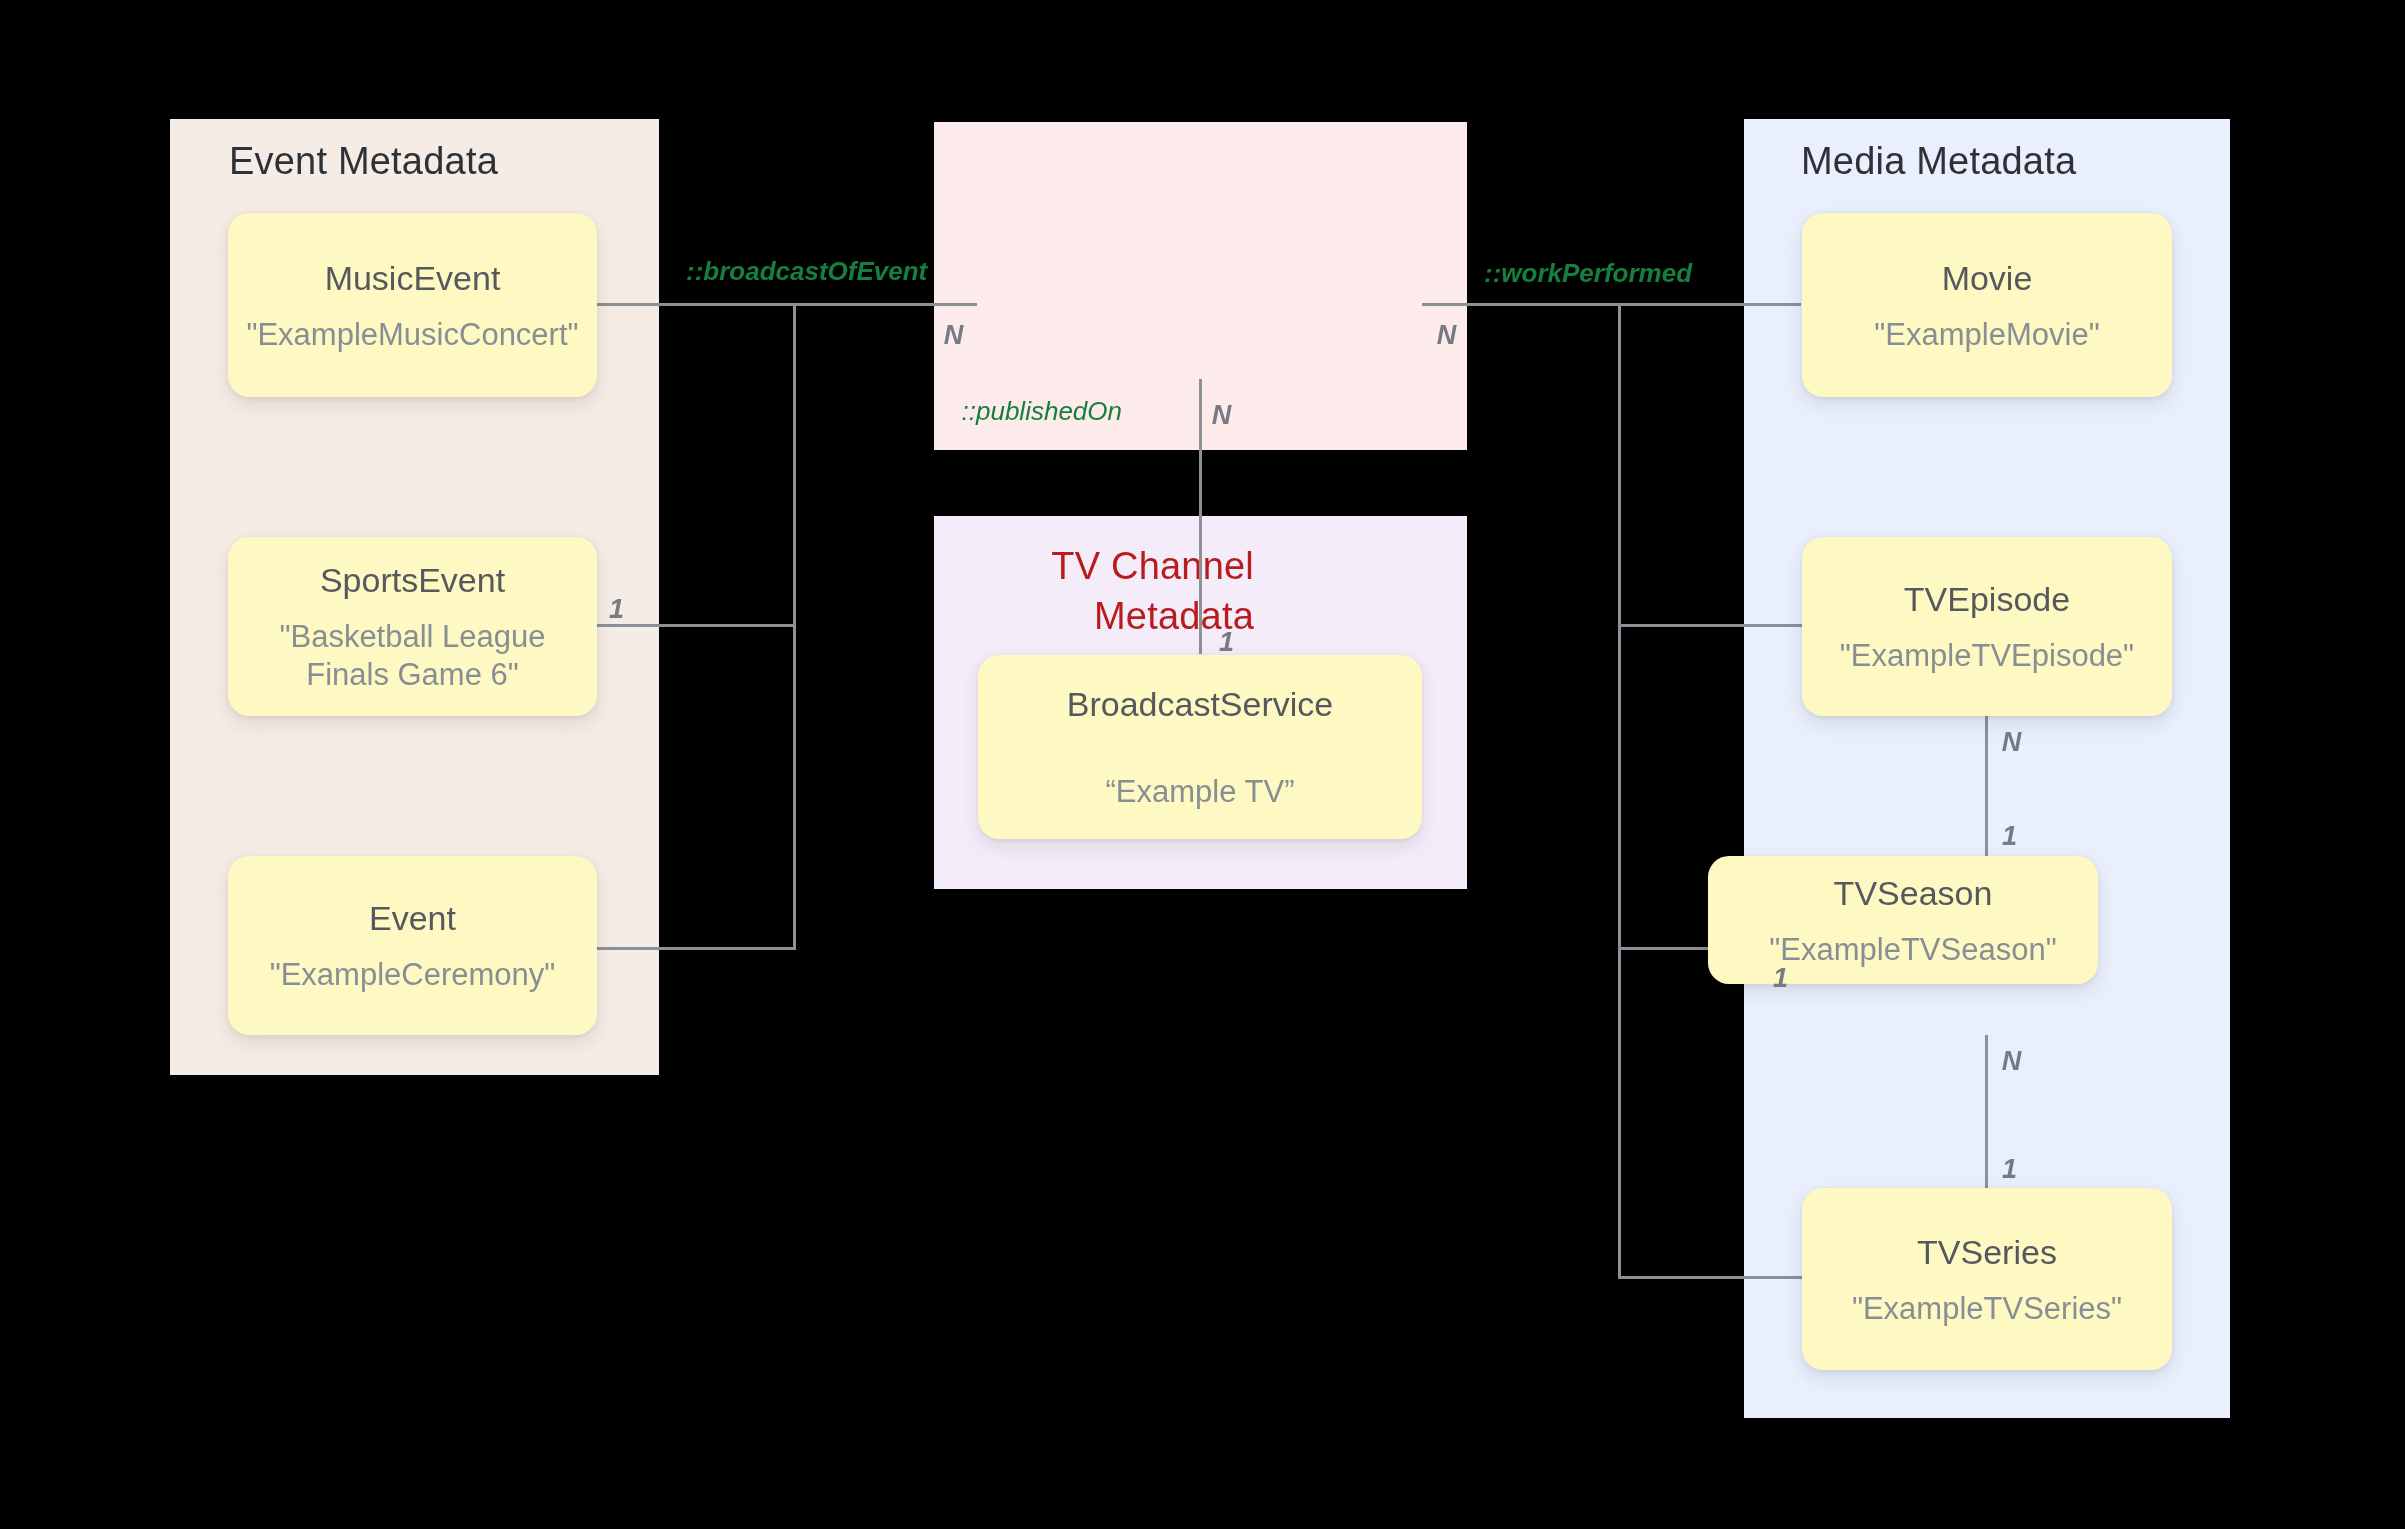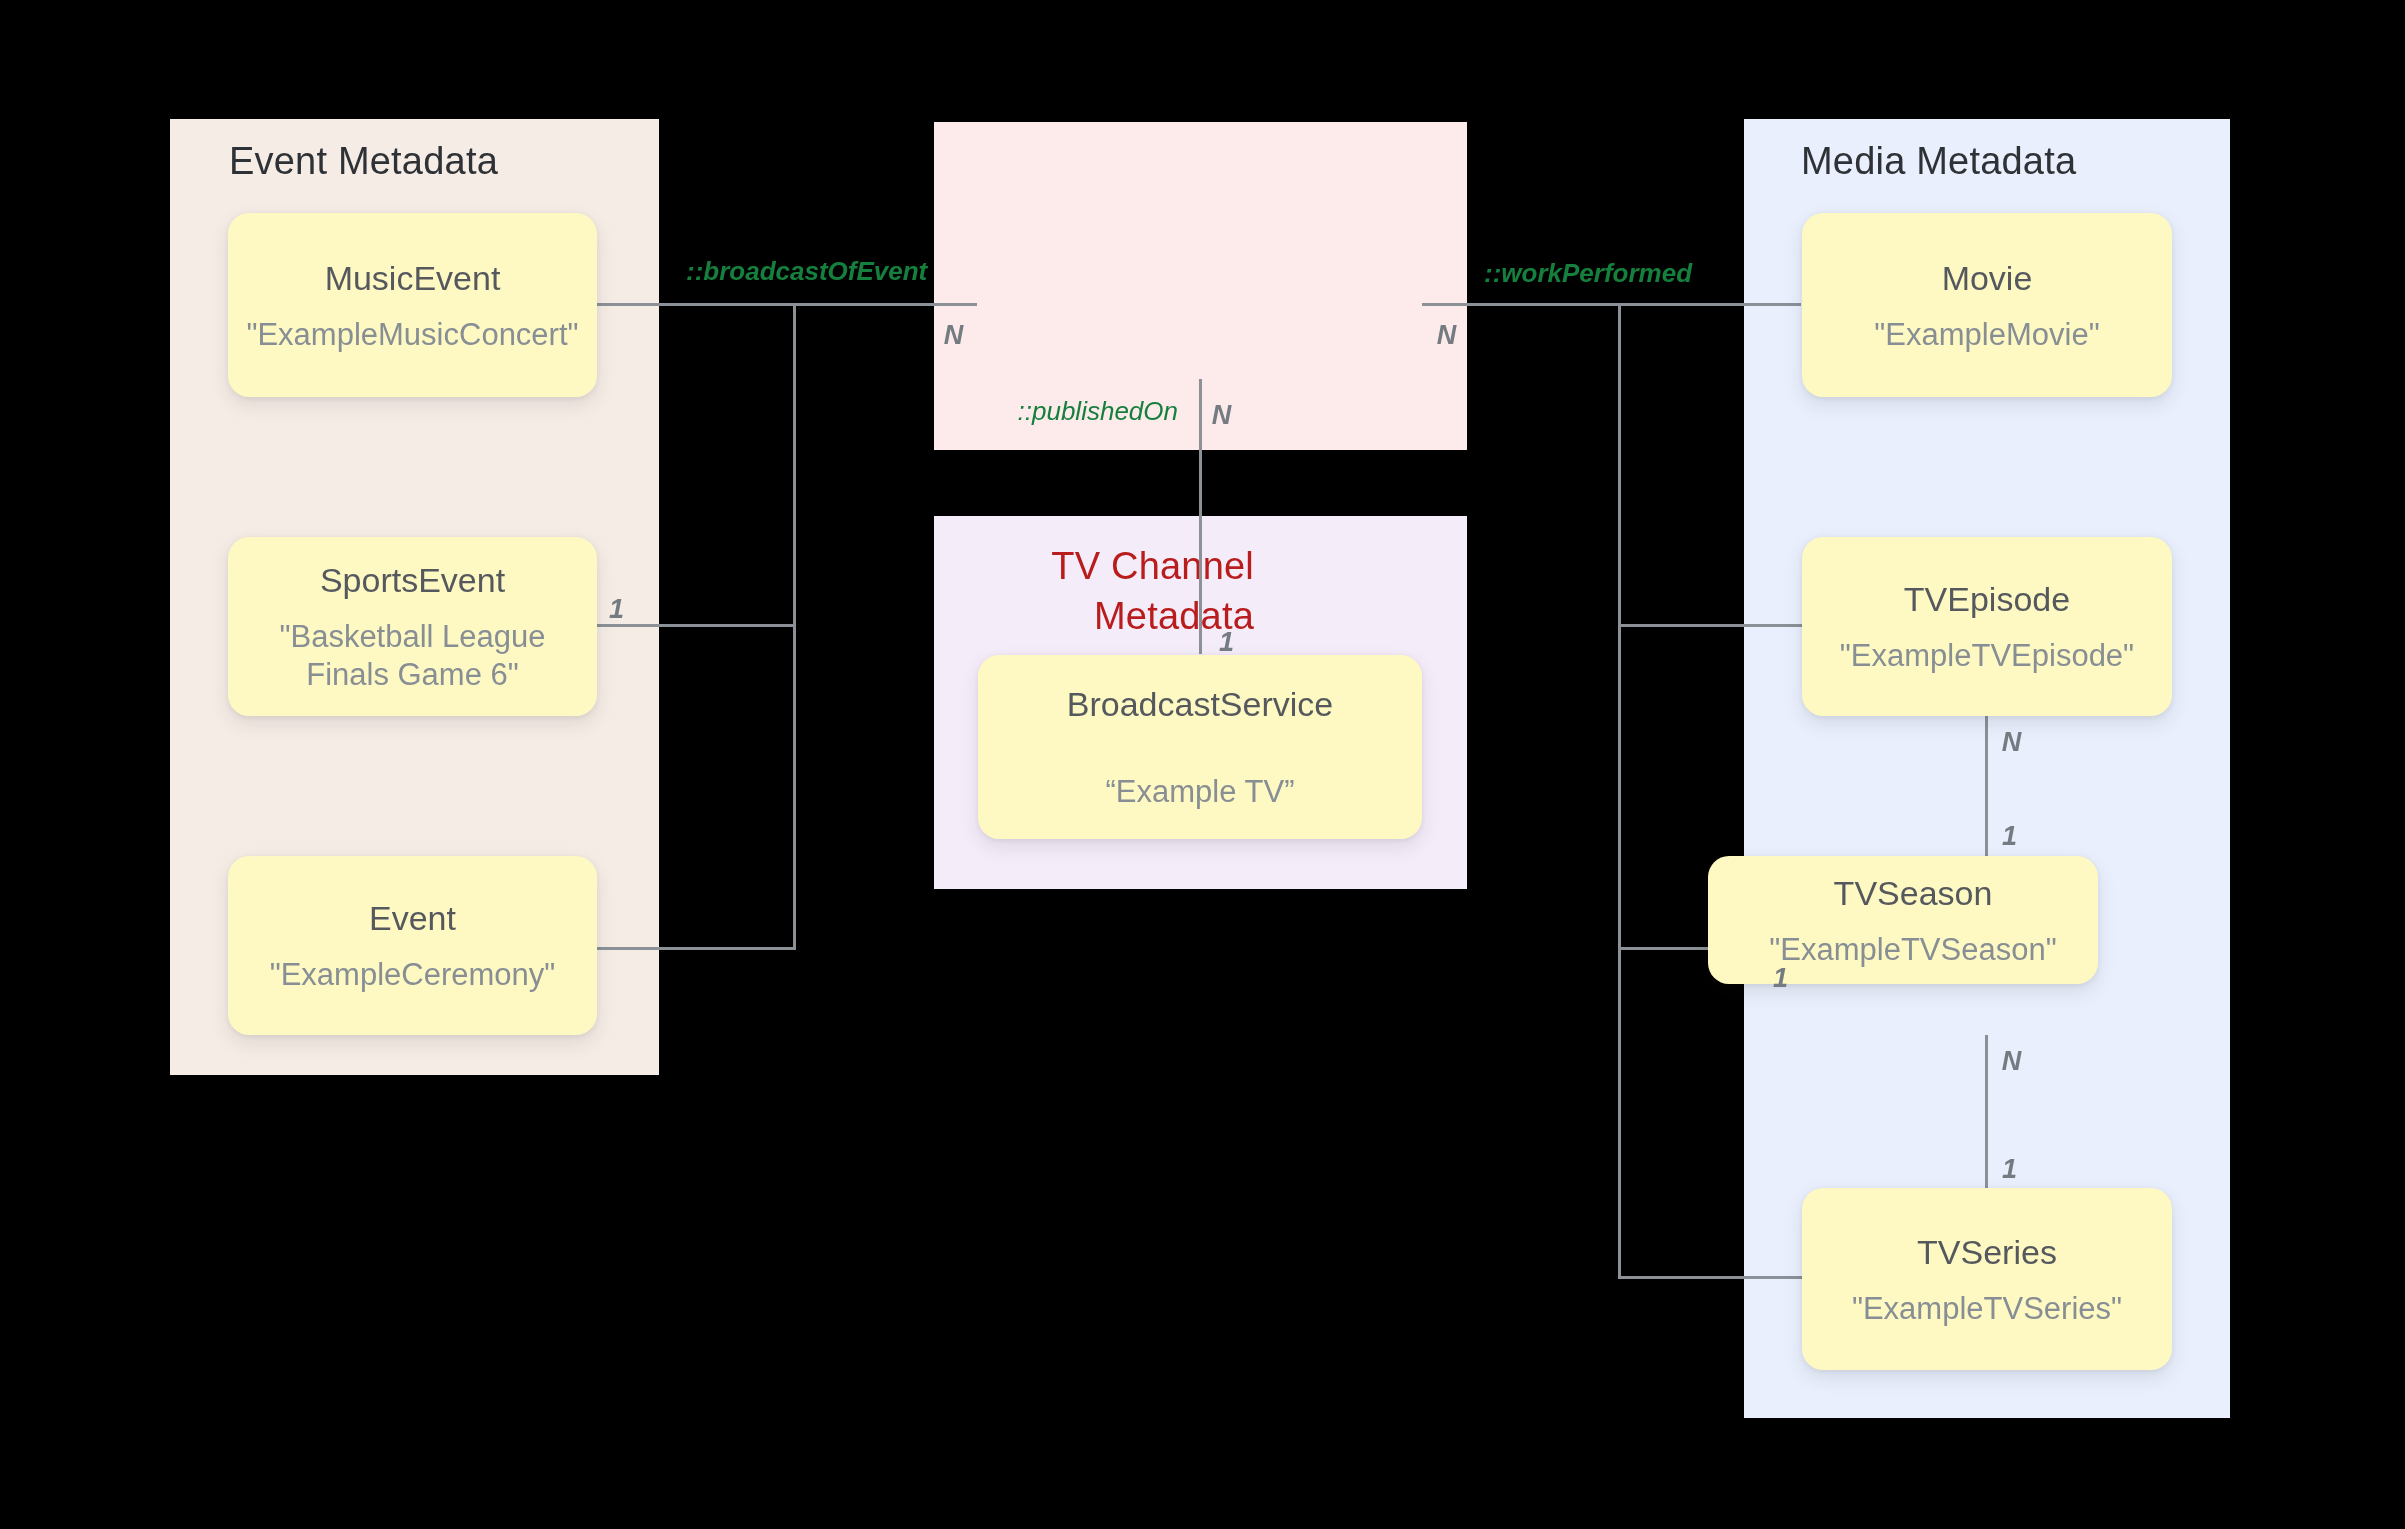--- a/index.html
+++ b/index.html
@@ -47,21 +47,21 @@
   #line-trunk-right{left:1618px;top:303px;width:2.9px;height:976px;}
   #line-episode{left:1618px;top:624px;width:184px;height:2.9px;}
   #line-season{left:1618px;top:947px;width:184px;height:2.9px;}
   #line-series{left:1618px;top:1276px;width:184px;height:2.9px;}
   #line-ep-season{left:1985px;top:716px;width:2.9px;height:140px;}
   #line-season-series{left:1985px;top:1035px;width:2.9px;height:153px;}
 
   .rel-label{position:absolute;font-style:italic;color:#15803d;font-size:26px;white-space:nowrap;}
   #rel-broadcast{left:686px;top:256px;font-weight:bold;}
   #rel-work{left:1484px;top:258px;font-weight:bold;}
-  #rel-published{left:994px;top:396px;width:184px;text-align:right;}
+  #rel-published{left:938px;top:396px;width:184px;text-align:right;}
 
   .num{
     position:absolute;font-style:italic;font-weight:bold;color:#747b81;
     font-size:27px;width:29px;text-align:center;line-height:32.5px;
   }
   #num-n-left{left:939px;top:319px;}
   #num-n-right{left:1432px;top:319px;}
   #num-n-published{left:1207px;top:399px;}
   #num-1-published{left:1212px;top:626px;}
   #num-1-sports{left:602px;top:593px;}

